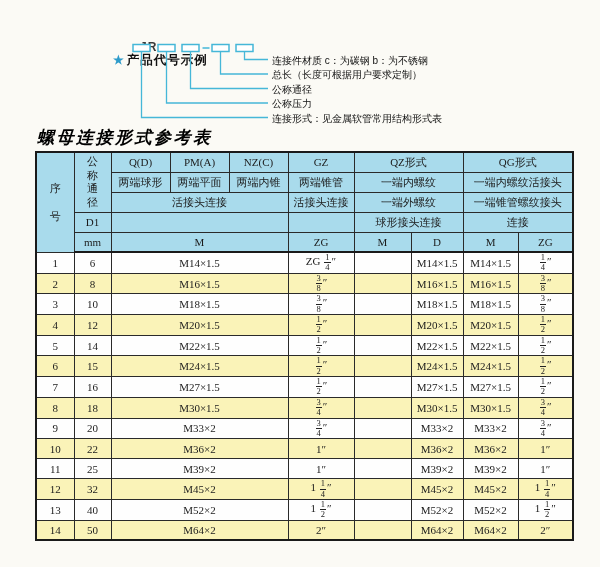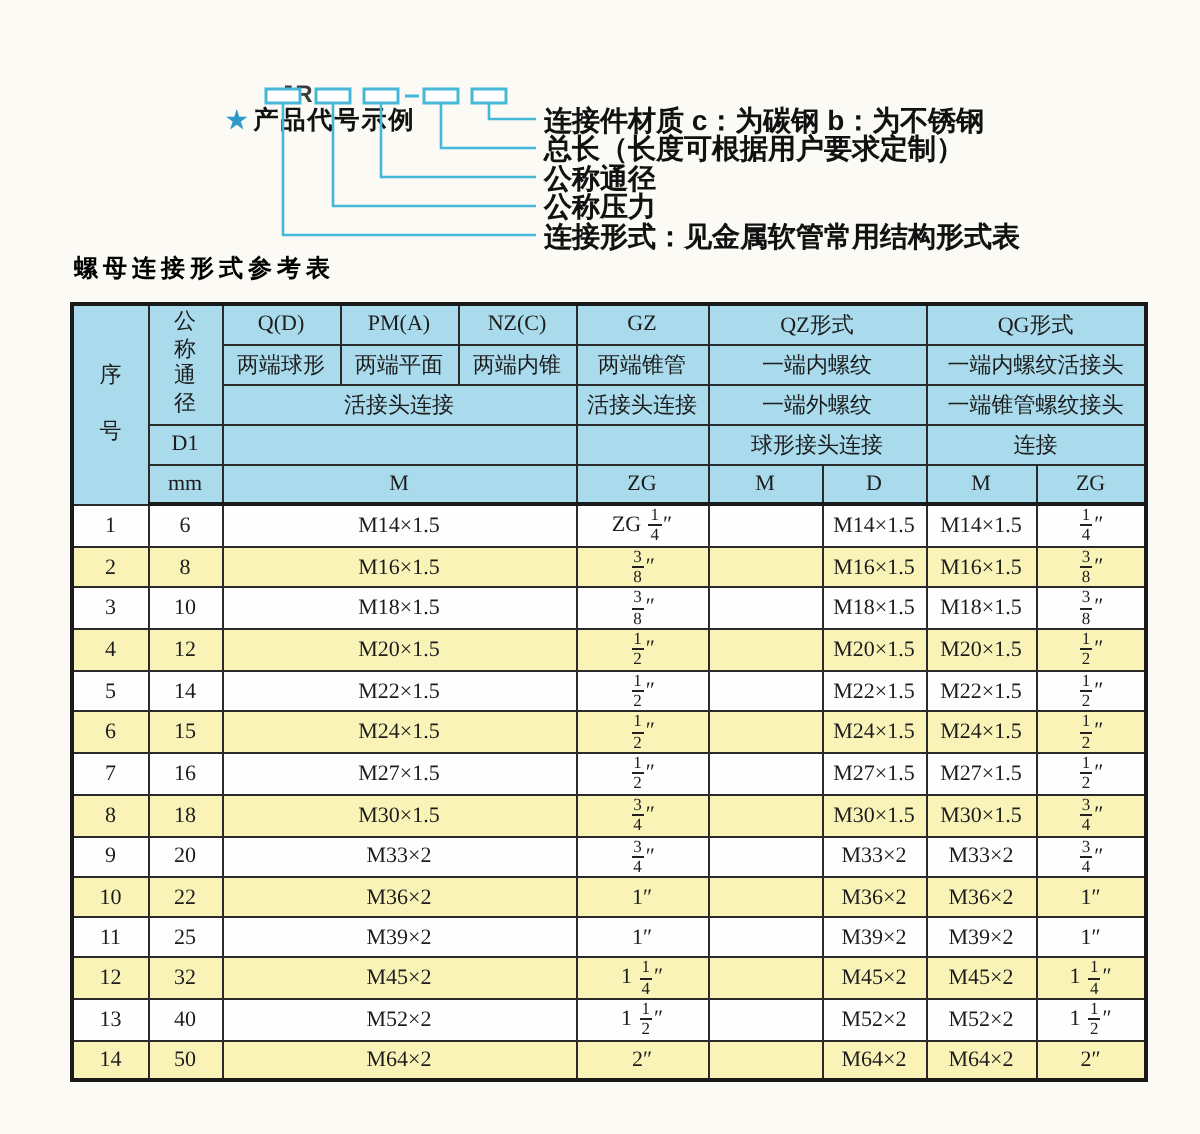--- a/index.html
+++ b/index.html
@@ -24,30 +24,30 @@
   .diagram-title .star { color:#2d9bca; margin-right:2px; font-size:12px; }
   .jr-prefix {
     position:absolute; left:112px; top:40px;
     font-family:"Liberation Sans", sans-serif;
     font-weight:bold; font-size:12px; color:#3a3a3a; letter-spacing:1px;margin-left:28px;
   }
   .diagram svg { position:absolute; left:0; top:0; }
   .dlabel {
     position:absolute; left:272px;
     font-family:"Liberation Sans", sans-serif;
-    font-weight:bold; font-size:14px; color:#111;
+    font-weight:normal; font-size:10px; color:#111;
     white-space:nowrap; line-height:13px;
   }
 
   
   .table-title {
     position:absolute; left:37px; top:126px;
     font-family:"Liberation Serif", serif;
-    font-weight:bold;
-    font-size:12px; color:#000; letter-spacing:2.5px;
+    font-style:italic; font-weight:bold;
+    font-size:17px; color:#000; letter-spacing:2.5px;
   }
 
   
   table {
     position:absolute; left:35px; top:151px;
     width:537px;
     border-collapse:collapse; table-layout:fixed;
     font-size:11px;
   }
   table { border:2px solid #1a1a1a; }

